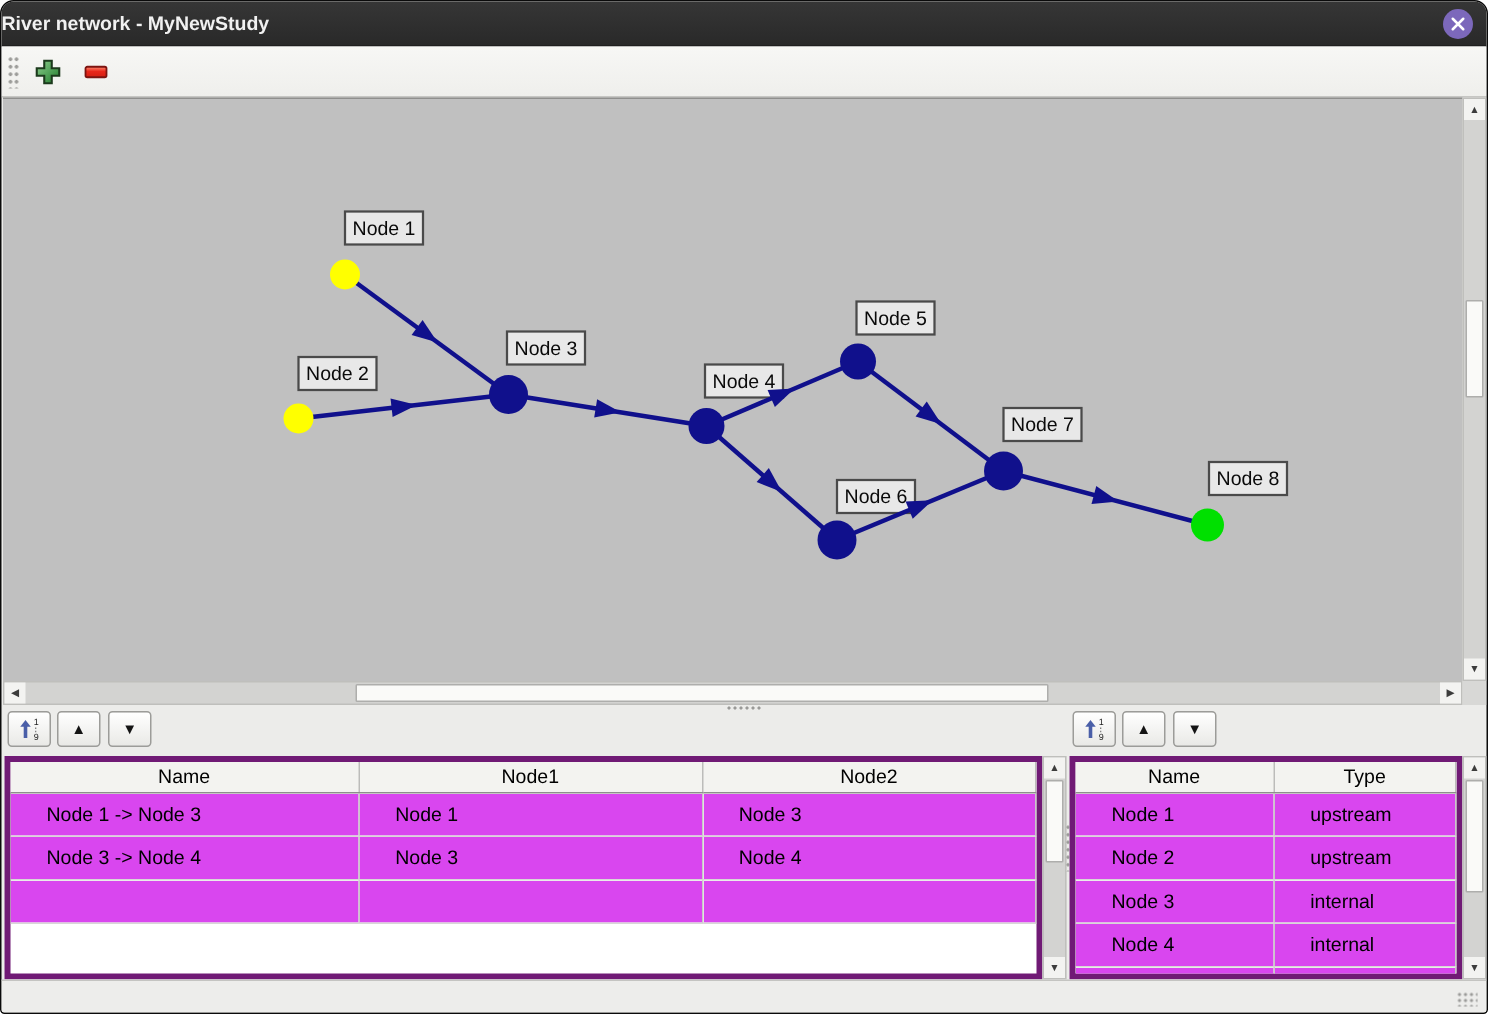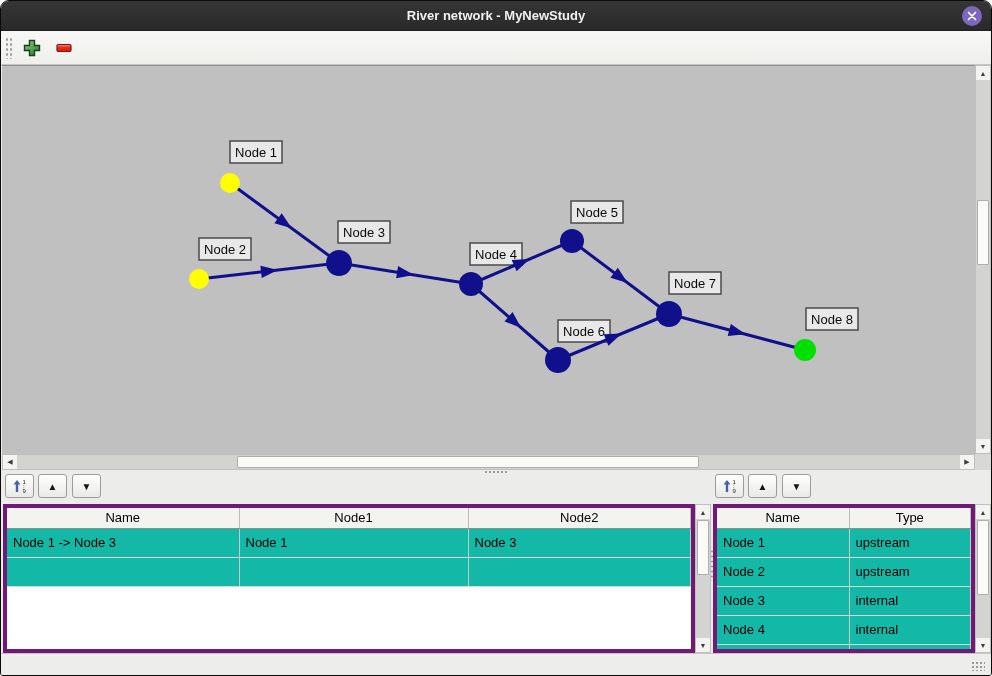--- a/index.html
+++ b/index.html
@@ -13,21 +13,21 @@
     overflow:hidden;
   }
   
   .titlebar {
     position:absolute; left:0; top:0; right:0; height:30px;
     background:linear-gradient(#363636,#292929);
     border-bottom:1px solid #1f1f1f;
   }
   .title {
     position:absolute; left:0; right:0; top:0; height:38px;
-    line-height:30px; text-align:center;
+    line-height:30px; 
     color:#f1f1f1; font-size:13px; font-weight:bold;
   }
   .close-btn {
     position:absolute; top:5px; right:9px; width:20px; height:20px;
     border-radius:50%; background:#7c68bb;
     display:flex; align-items:center; justify-content:center; cursor:pointer;
   }
   
   .toolbar {
     position:absolute; left:0; top:30px; right:0; height:34px;
@@ -88,22 +88,22 @@
   .tablewrap {
     position:absolute; top:503px; height:149px; overflow:hidden;
     background:#ffffff; border:4px solid #701a75;
   }
   table.dtable { border-collapse:collapse; table-layout:fixed; width:100%; font-size:13px; color:#000; }
   table.dtable th {
     height:20px; background:#f3f3f0; font-weight:normal; text-align:center;
     border-right:1px solid #bcbcba; border-bottom:1px solid #8e8e8c; padding:0 4px;
   }
   table.dtable td {
-    height:29px; background:#14b8a6; border-right:1px solid #c8c8c6;
-    border-bottom:1px solid #d7d7d5; padding:0 6px; white-space:nowrap; overflow:hidden;
+    height:29px; background:#d946ef; border-right:1px solid #c8c8c6;
+    border-bottom:1px solid #d7d7d5; padding:0 24px; white-space:nowrap; overflow:hidden;
   }
   
   .statusbar {
     position:absolute; left:0; right:0; top:652px; height:22px;
     background:#ededeb; border-top:1px solid #c4c4c1;
   }
   .resize-grip {
     position:absolute; right:6px; bottom:4px; width:14px; height:10px;
     background-image:radial-gradient(circle,#9a9a98 0.9px,transparent 1.2px);
     background-size:4px 4px;
@@ -297,20 +297,25 @@
             <th>Node2</th>
           </tr>
         </thead>
         <tbody>
           <tr>
             <td>Node 1 -&gt; Node 3</td>
             <td>Node 1</td>
             <td>Node 3</td>
           </tr>
           <tr>
+            <td>Node 3 -&gt; Node 4</td>
+            <td>Node 3</td>
+            <td>Node 4</td>
+          </tr>
+          <tr>
             <td></td>
             <td></td>
             <td></td>
           </tr>
         </tbody>
       </table>
     </div>
   <div class="sb v" style="left:694px;top:503px;width:16px;height:149px;">
     <div class="sb-btn" style="top:0;">
         <span>▲</span>

